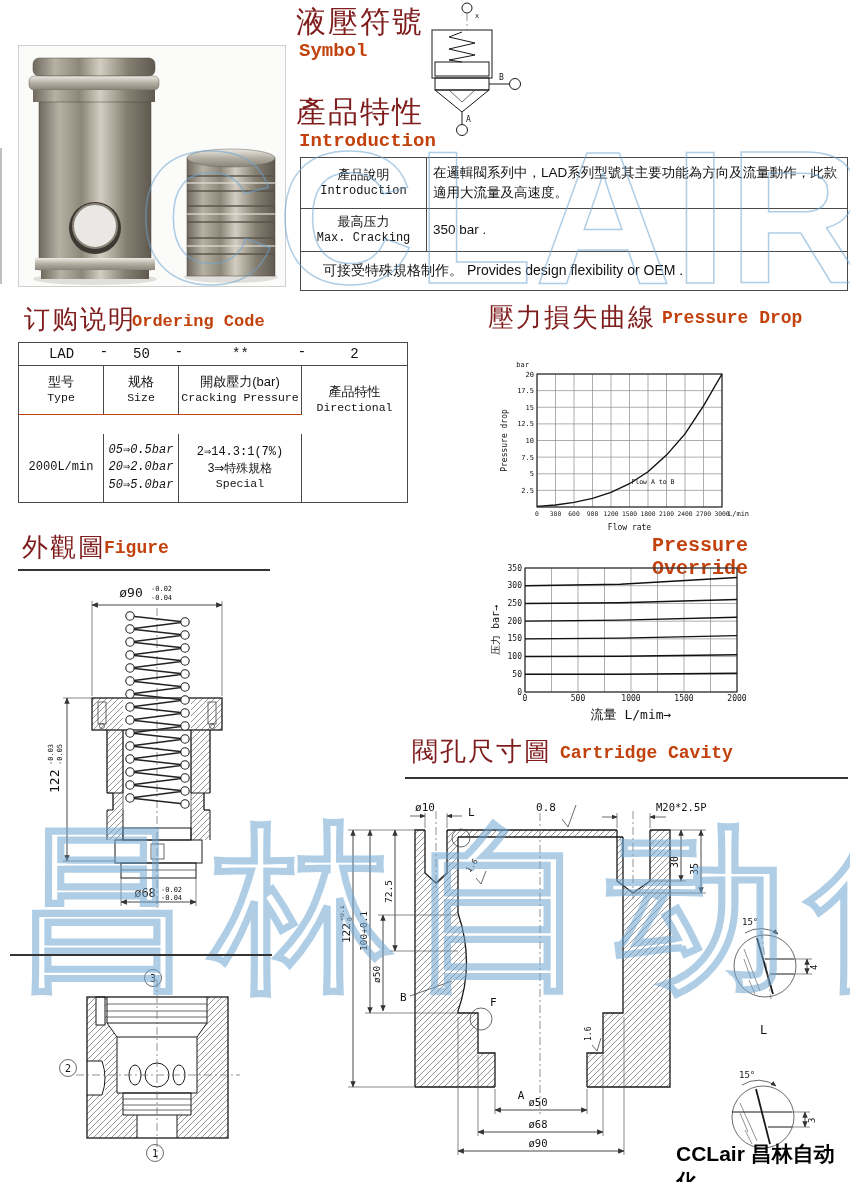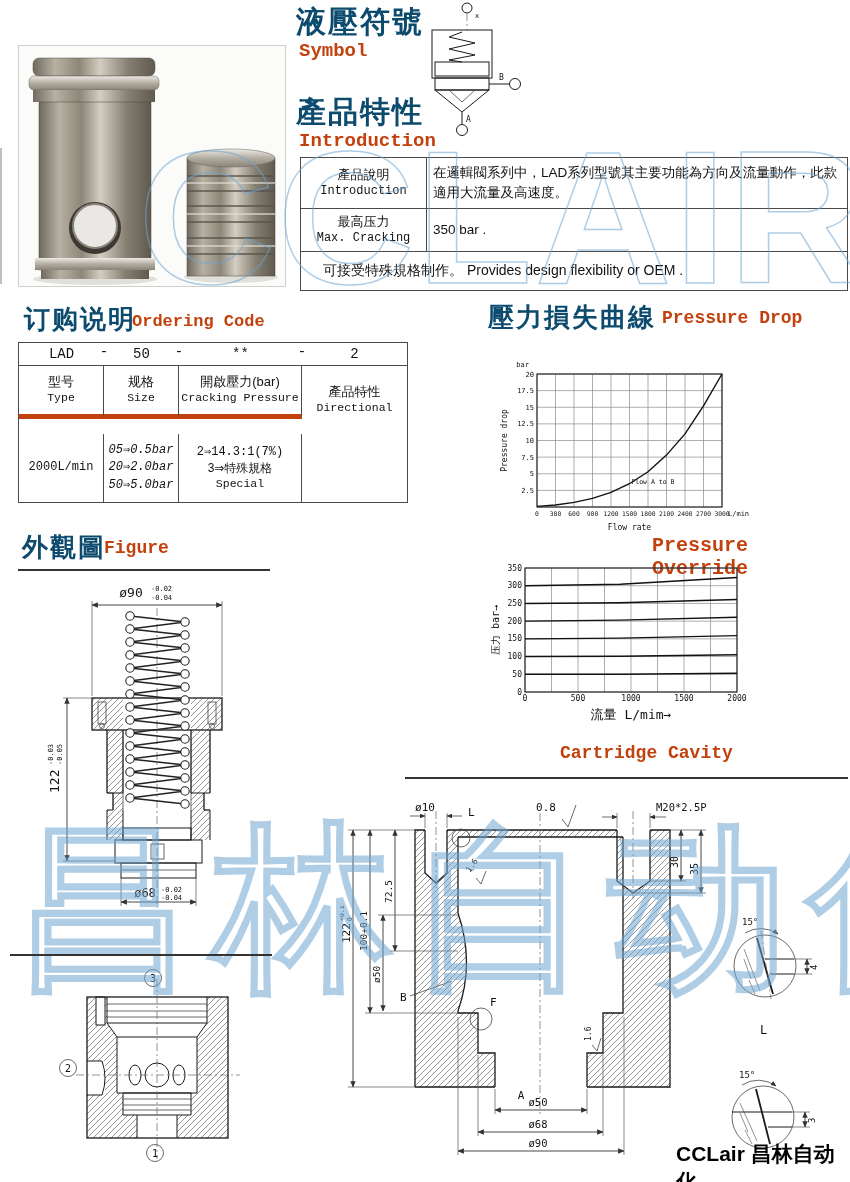--- a/index.html
+++ b/index.html
@@ -1,39 +1,39 @@
 <!DOCTYPE html>
 <html><head>
 <meta charset="utf-8">
 <style>
   html,body{margin:0;padding:0;background:#e8e8e8;}
   .page{position:relative;width:850px;height:1182px;background:#ffffff;overflow:hidden;
         font-family:"Liberation Sans","DejaVu Sans",sans-serif;color:#111;}
   .abs{position:absolute;}
-  .zh-title{font-weight:700;letter-spacing:2px;color:#0c4a6e;}
+  .zh-title{font-weight:400;letter-spacing:2px;color:#7f1d1d;}
   .en-sub{font-family:"Liberation Mono","DejaVu Sans Mono",monospace;font-weight:700;color:#c2410c;}
   
   .wm{position:absolute;color:transparent;-webkit-text-stroke:1.5px rgba(110,165,210,0.55);
       font-weight:700;line-height:1;white-space:nowrap;pointer-events:none;z-index:40;}
   
   .itable{position:absolute;left:300px;top:157px;width:546px;border:1px solid #4a4a4a;font-size:13px;}
   .irow{display:grid;grid-template-columns:126px 1fr;}
   .icell{border-bottom:1px solid #4a4a4a;padding:3px 6px;display:flex;flex-direction:column;justify-content:center;}
   .ilabel{border-right:1px solid #4a4a4a;text-align:center;line-height:1.25;}
   .ival{line-height:1.5;font-size:13.5px;}
   .ifoot{border-bottom:none;padding:6px 10px 6px 22px;font-size:14px;}
   .ilabel .en{font-family:"Liberation Mono","DejaVu Sans Mono",monospace;font-size:12px;}
   
   .otable{position:absolute;left:18px;top:342px;width:388px;border:1px solid #4a4a4a;font-size:13px;}
   .ohead{position:relative;display:grid;grid-template-columns:85px 75px 123px 105px;height:22px;
          border-bottom:1px solid #4a4a4a;align-items:center;text-align:center;
          font-family:"Liberation Mono","DejaVu Sans Mono",monospace;font-size:14px;}
   .odash{position:absolute;top:1px;width:14px;text-align:center;font-size:14px;}
   .obody{display:grid;grid-template-columns:85px 75px 123px 105px;}
-  .oc{border-right:1px solid #4a4a4a;border-bottom:5px solid #c2410c;display:flex;flex-direction:column;
+  .oc{border-right:1px solid #4a4a4a;border-bottom:1px solid #c2410c;display:flex;flex-direction:column;
       align-items:center;justify-content:center;text-align:center;line-height:1.3;padding:2px 1px;}
   .oc:nth-child(4n){border-right:none;}
   .oc.lastrow{border-bottom:none;}
   .oc .en{font-family:Liberation Mono, monospace;font-size:11.5px;text-align:right;}
   .oc .sm{font-family:"Liberation Mono","DejaVu Sans Mono",monospace;font-size:12px;line-height:1.45;}
   .rule{position:absolute;border-top:2px solid #333;}
   svg text{font-family:"DejaVu Sans Mono","Liberation Mono",monospace;fill:#111;}
   .ol{stroke:#1a1a1a;stroke-width:1.3;fill:none;}
   .ol2{stroke:#1a1a1a;stroke-width:1;fill:none;}
   .thin{stroke:#444;stroke-width:0.8;fill:none;}
@@ -371,20 +371,21 @@
     </g>
 
     <line x1="86" y1="300" x2="86" y2="328" class="ext"></line>
     <line x1="161" y1="300" x2="161" y2="328" class="ext"></line>
     <line x1="86" y1="324" x2="161" y2="324" class="dim"></line>
     <text x="110" y="319" font-size="12" text-anchor="middle">ø68</text>
     <text x="126" y="314" font-size="7">-0.02</text>
     <text x="126" y="322" font-size="7">-0.04</text>
   </svg>
 
+  <div class="abs zh-title" style="left:412px;top:734px;font-size:26px;">閥孔尺寸圖</div>
   <div class="abs en-sub" style="left:560px;top:743px;font-size:18px;">Cartridge Cavity</div>
   <div class="rule" style="left:405px;top:777px;width:443px;"></div>
 
   <svg class="abs" style="left:340px;top:783px;" width="510" height="380">
 
     <path fill-rule="evenodd" fill="url(#hatch)" d="M75,47 H330 V304 H75 Z
       M118,54 H283 V230 H263 V270 H247 V304 H155 V270 H138 V230 H118 V228 Q135,180 118,130 L118,54 Z
       M85,47 H107 V90 L96,100 L85,90 Z
       M277,47 H310 V98 L293,110 L277,98 Z"></path>
 

